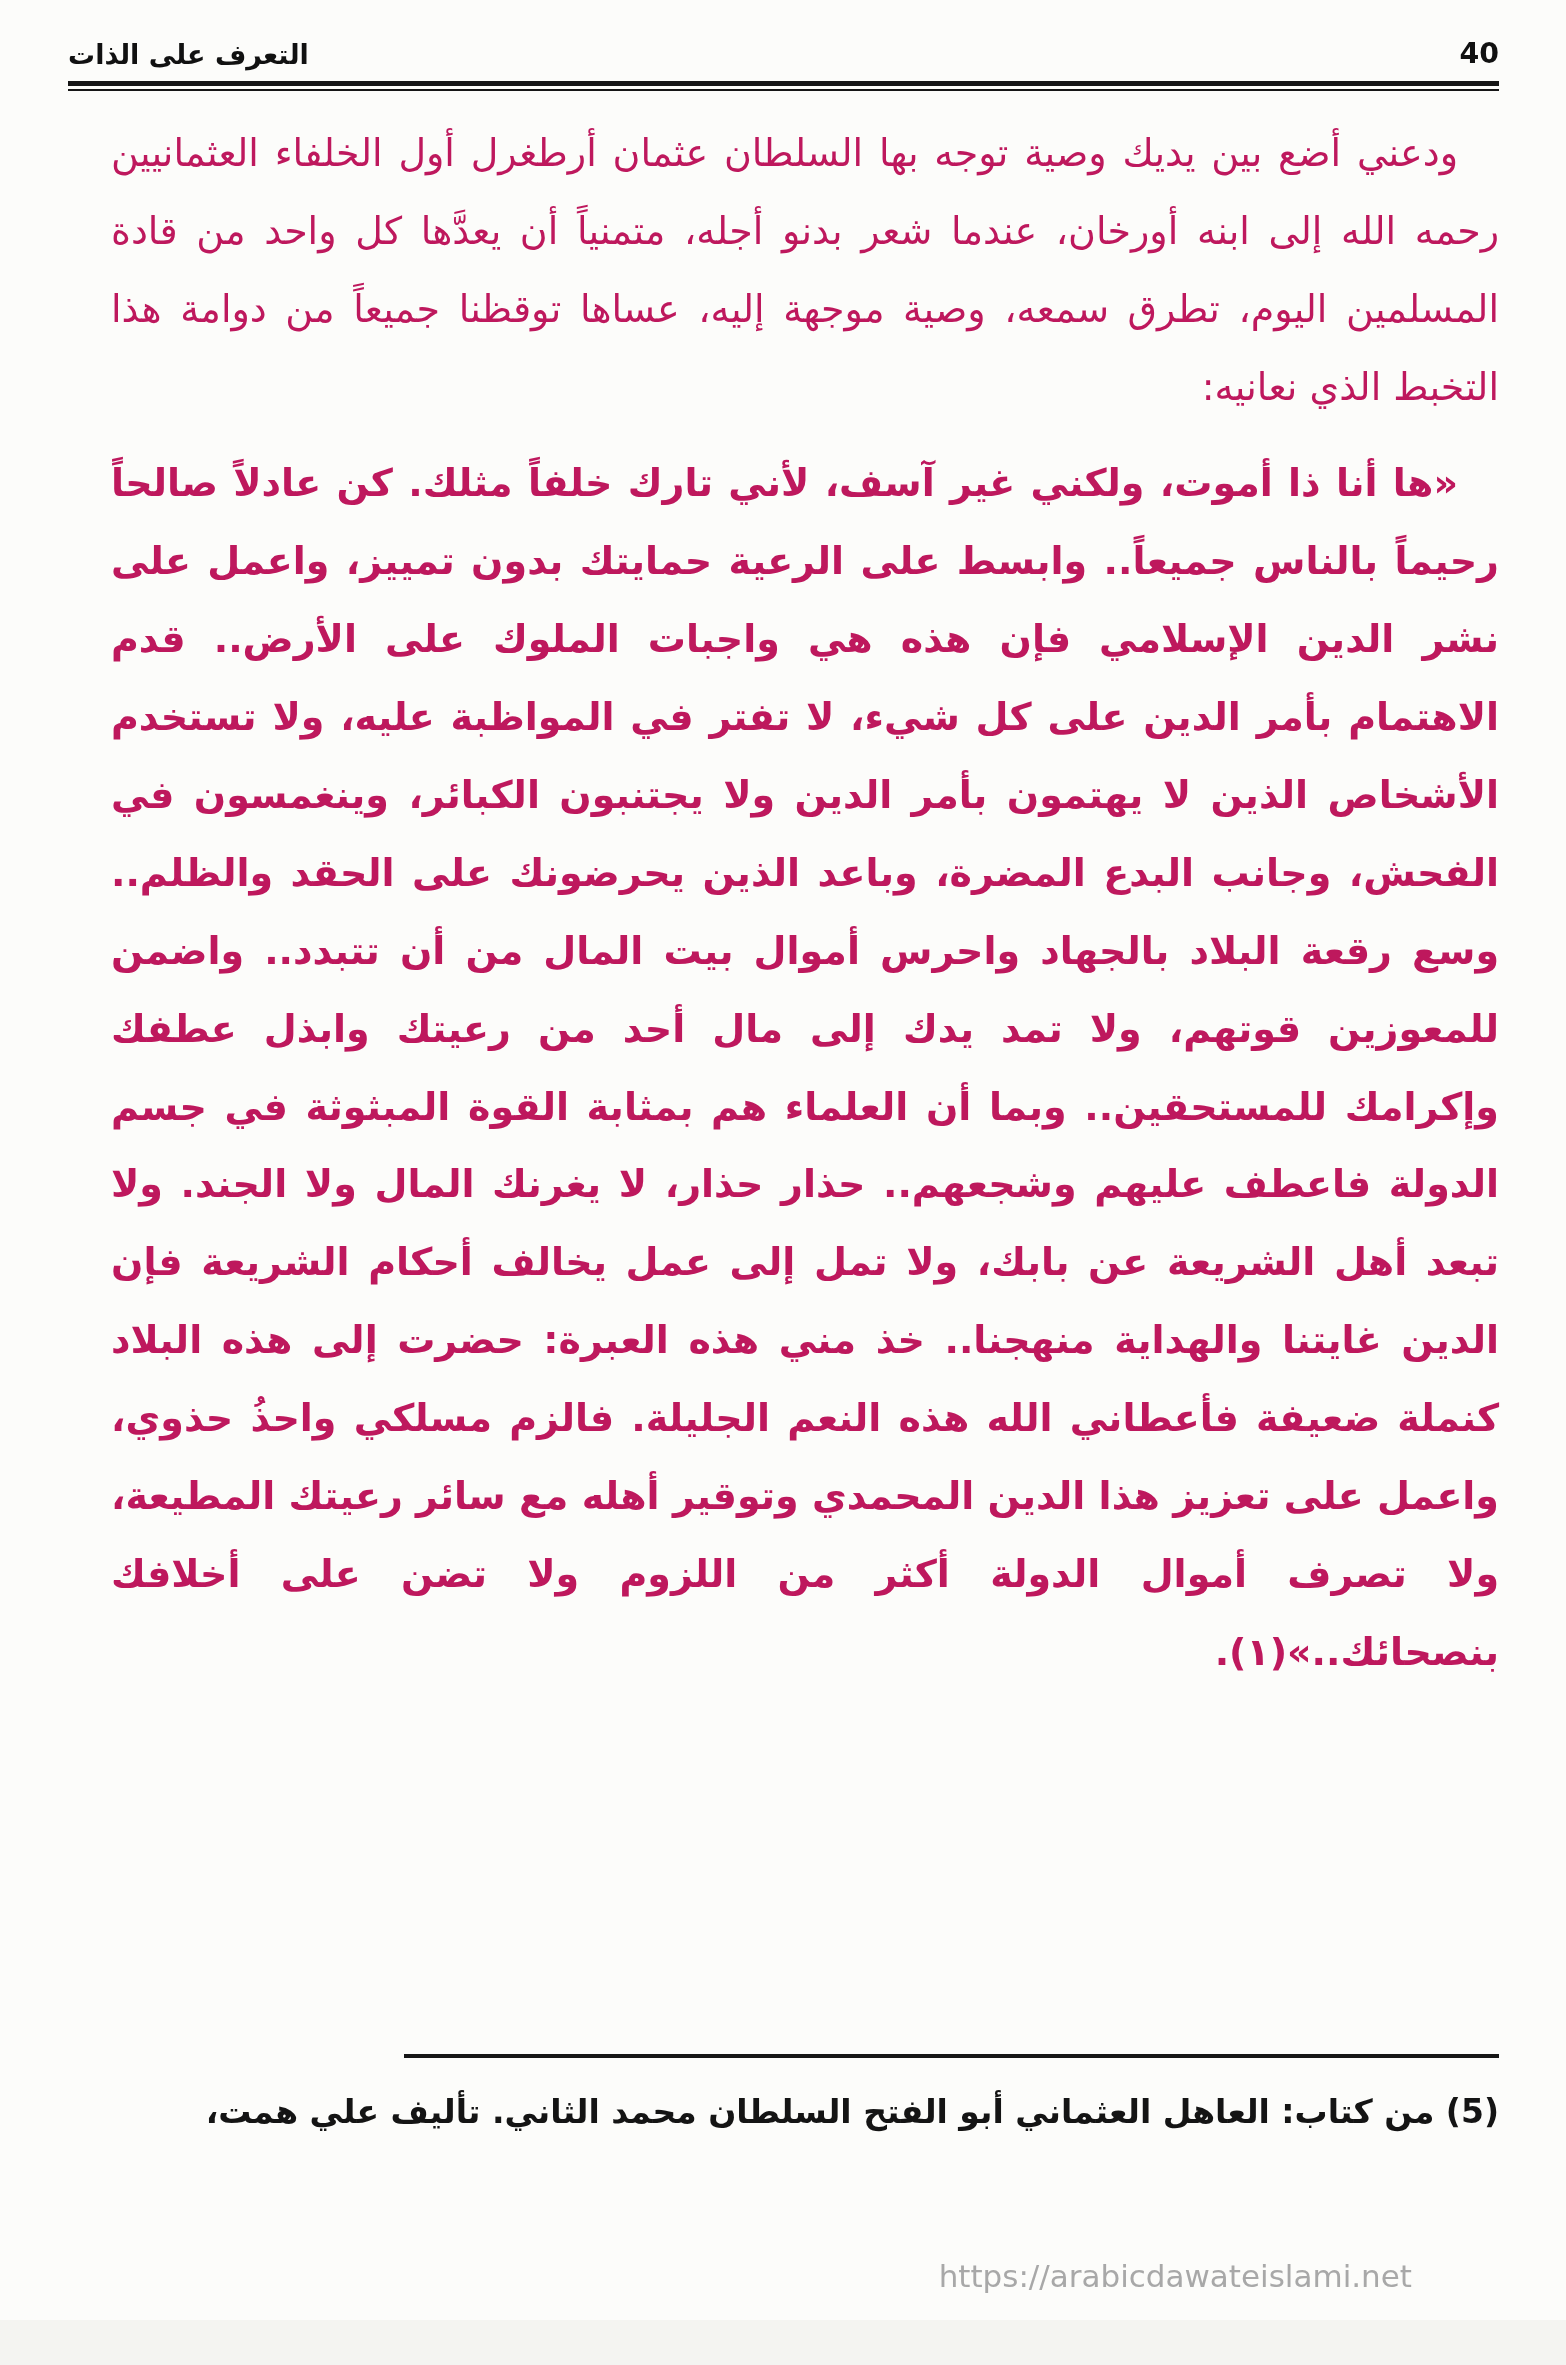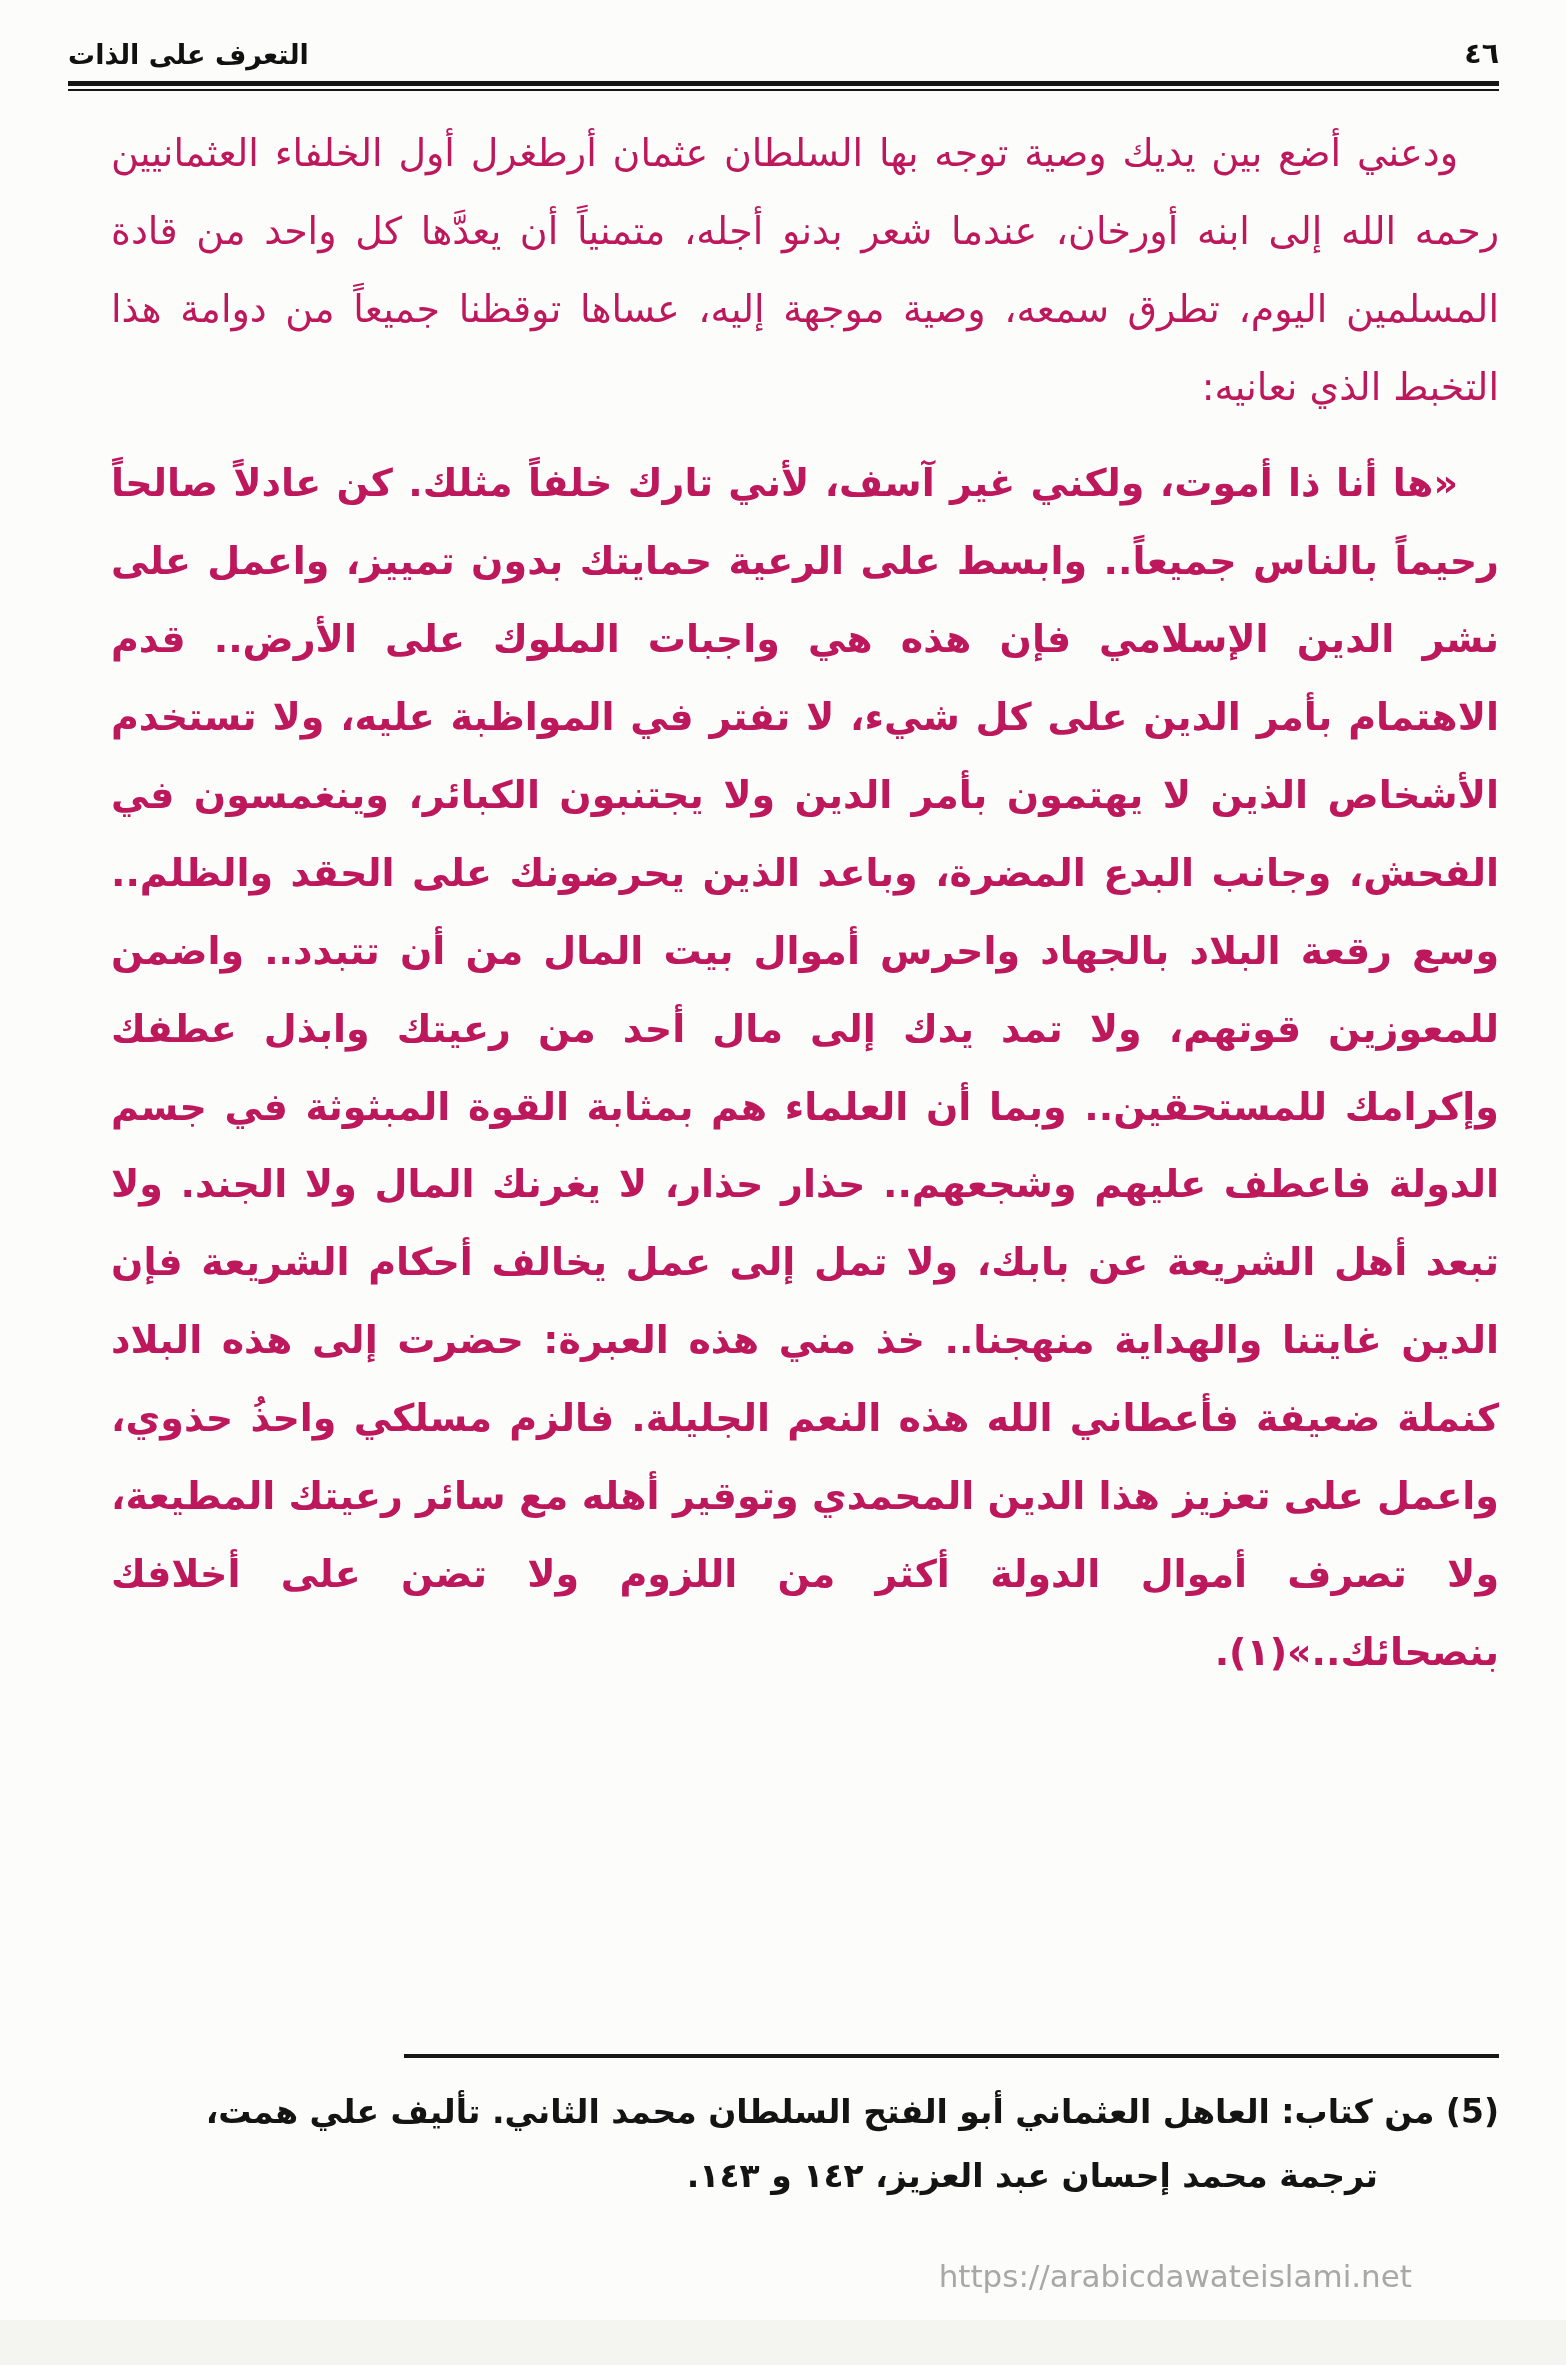--- a/index.html
+++ b/index.html
@@ -96,36 +96,35 @@
 </style>
 </head>
 <body>
 
 <div class="page">
 
   <div class="content">
 
     <div class="page-header">
       <span class="running-title">التعرف على الذات</span>
-      <span class="page-number">٤٦</span>
+      <span class="page-number">40</span>
     </div>
 
     <div class="header-rule"></div>
 
     <div class="body-text">
       <p class="para">ودعني أضع بين يديك وصية توجه بها السلطان عثمان أرطغرل أول الخلفاء العثمانيين رحمه الله إلى ابنه أورخان، عندما شعر بدنو أجله، متمنياً أن يعدَّها كل واحد من قادة المسلمين اليوم، تطرق سمعه، وصية موجهة إليه، عساها توقظنا جميعاً من دوامة هذا التخبط الذي نعانيه:</p>
       <p class="para">«ها أنا ذا أموت، ولكني غير آسف، لأني تارك خلفاً مثلك. كن عادلاً صالحاً رحيماً بالناس جميعاً.. وابسط على الرعية حمايتك بدون تمييز، واعمل على نشر الدين الإسلامي فإن هذه هي واجبات الملوك على الأرض.. قدم الاهتمام بأمر الدين على كل شيء، لا تفتر في المواظبة عليه، ولا تستخدم الأشخاص الذين لا يهتمون بأمر الدين ولا يجتنبون الكبائر، وينغمسون في الفحش، وجانب البدع المضرة، وباعد الذين يحرضونك على الحقد والظلم.. وسع رقعة البلاد بالجهاد واحرس أموال بيت المال من أن تتبدد.. واضمن للمعوزين قوتهم، ولا تمد يدك إلى مال أحد من رعيتك وابذل عطفك وإكرامك للمستحقين.. وبما أن العلماء هم بمثابة القوة المبثوثة في جسم الدولة فاعطف عليهم وشجعهم.. حذار حذار، لا يغرنك المال ولا الجند. ولا تبعد أهل الشريعة عن بابك، ولا تمل إلى عمل يخالف أحكام الشريعة فإن الدين غايتنا والهداية منهجنا.. خذ مني هذه العبرة: حضرت إلى هذه البلاد كنملة ضعيفة فأعطاني الله هذه النعم الجليلة. فالزم مسلكي واحذُ حذوي، واعمل على تعزيز هذا الدين المحمدي وتوقير أهله مع سائر رعيتك المطيعة، ولا تصرف أموال الدولة أكثر من اللزوم ولا تضن على أخلافك بنصحائك..»(١).</p>
     </div>
 
   </div>
 
   <div class="footnote">
     <div class="footnote-rule"></div>
     <div class="footnote-text">
       <div class="footnote-line-1">(5) من كتاب: العاهل العثماني أبو الفتح السلطان محمد الثاني. تأليف علي همت،</div>
-      <div class="footnote-line-2">ترجمة محمد إحسان عبد العزيز، ١٤٢ و ١٤٣.</div>
     </div>
   </div>
 
   <div class="watermark">https://arabicdawateislami.net</div>
 
 </div>
 
 
 </body></html>

